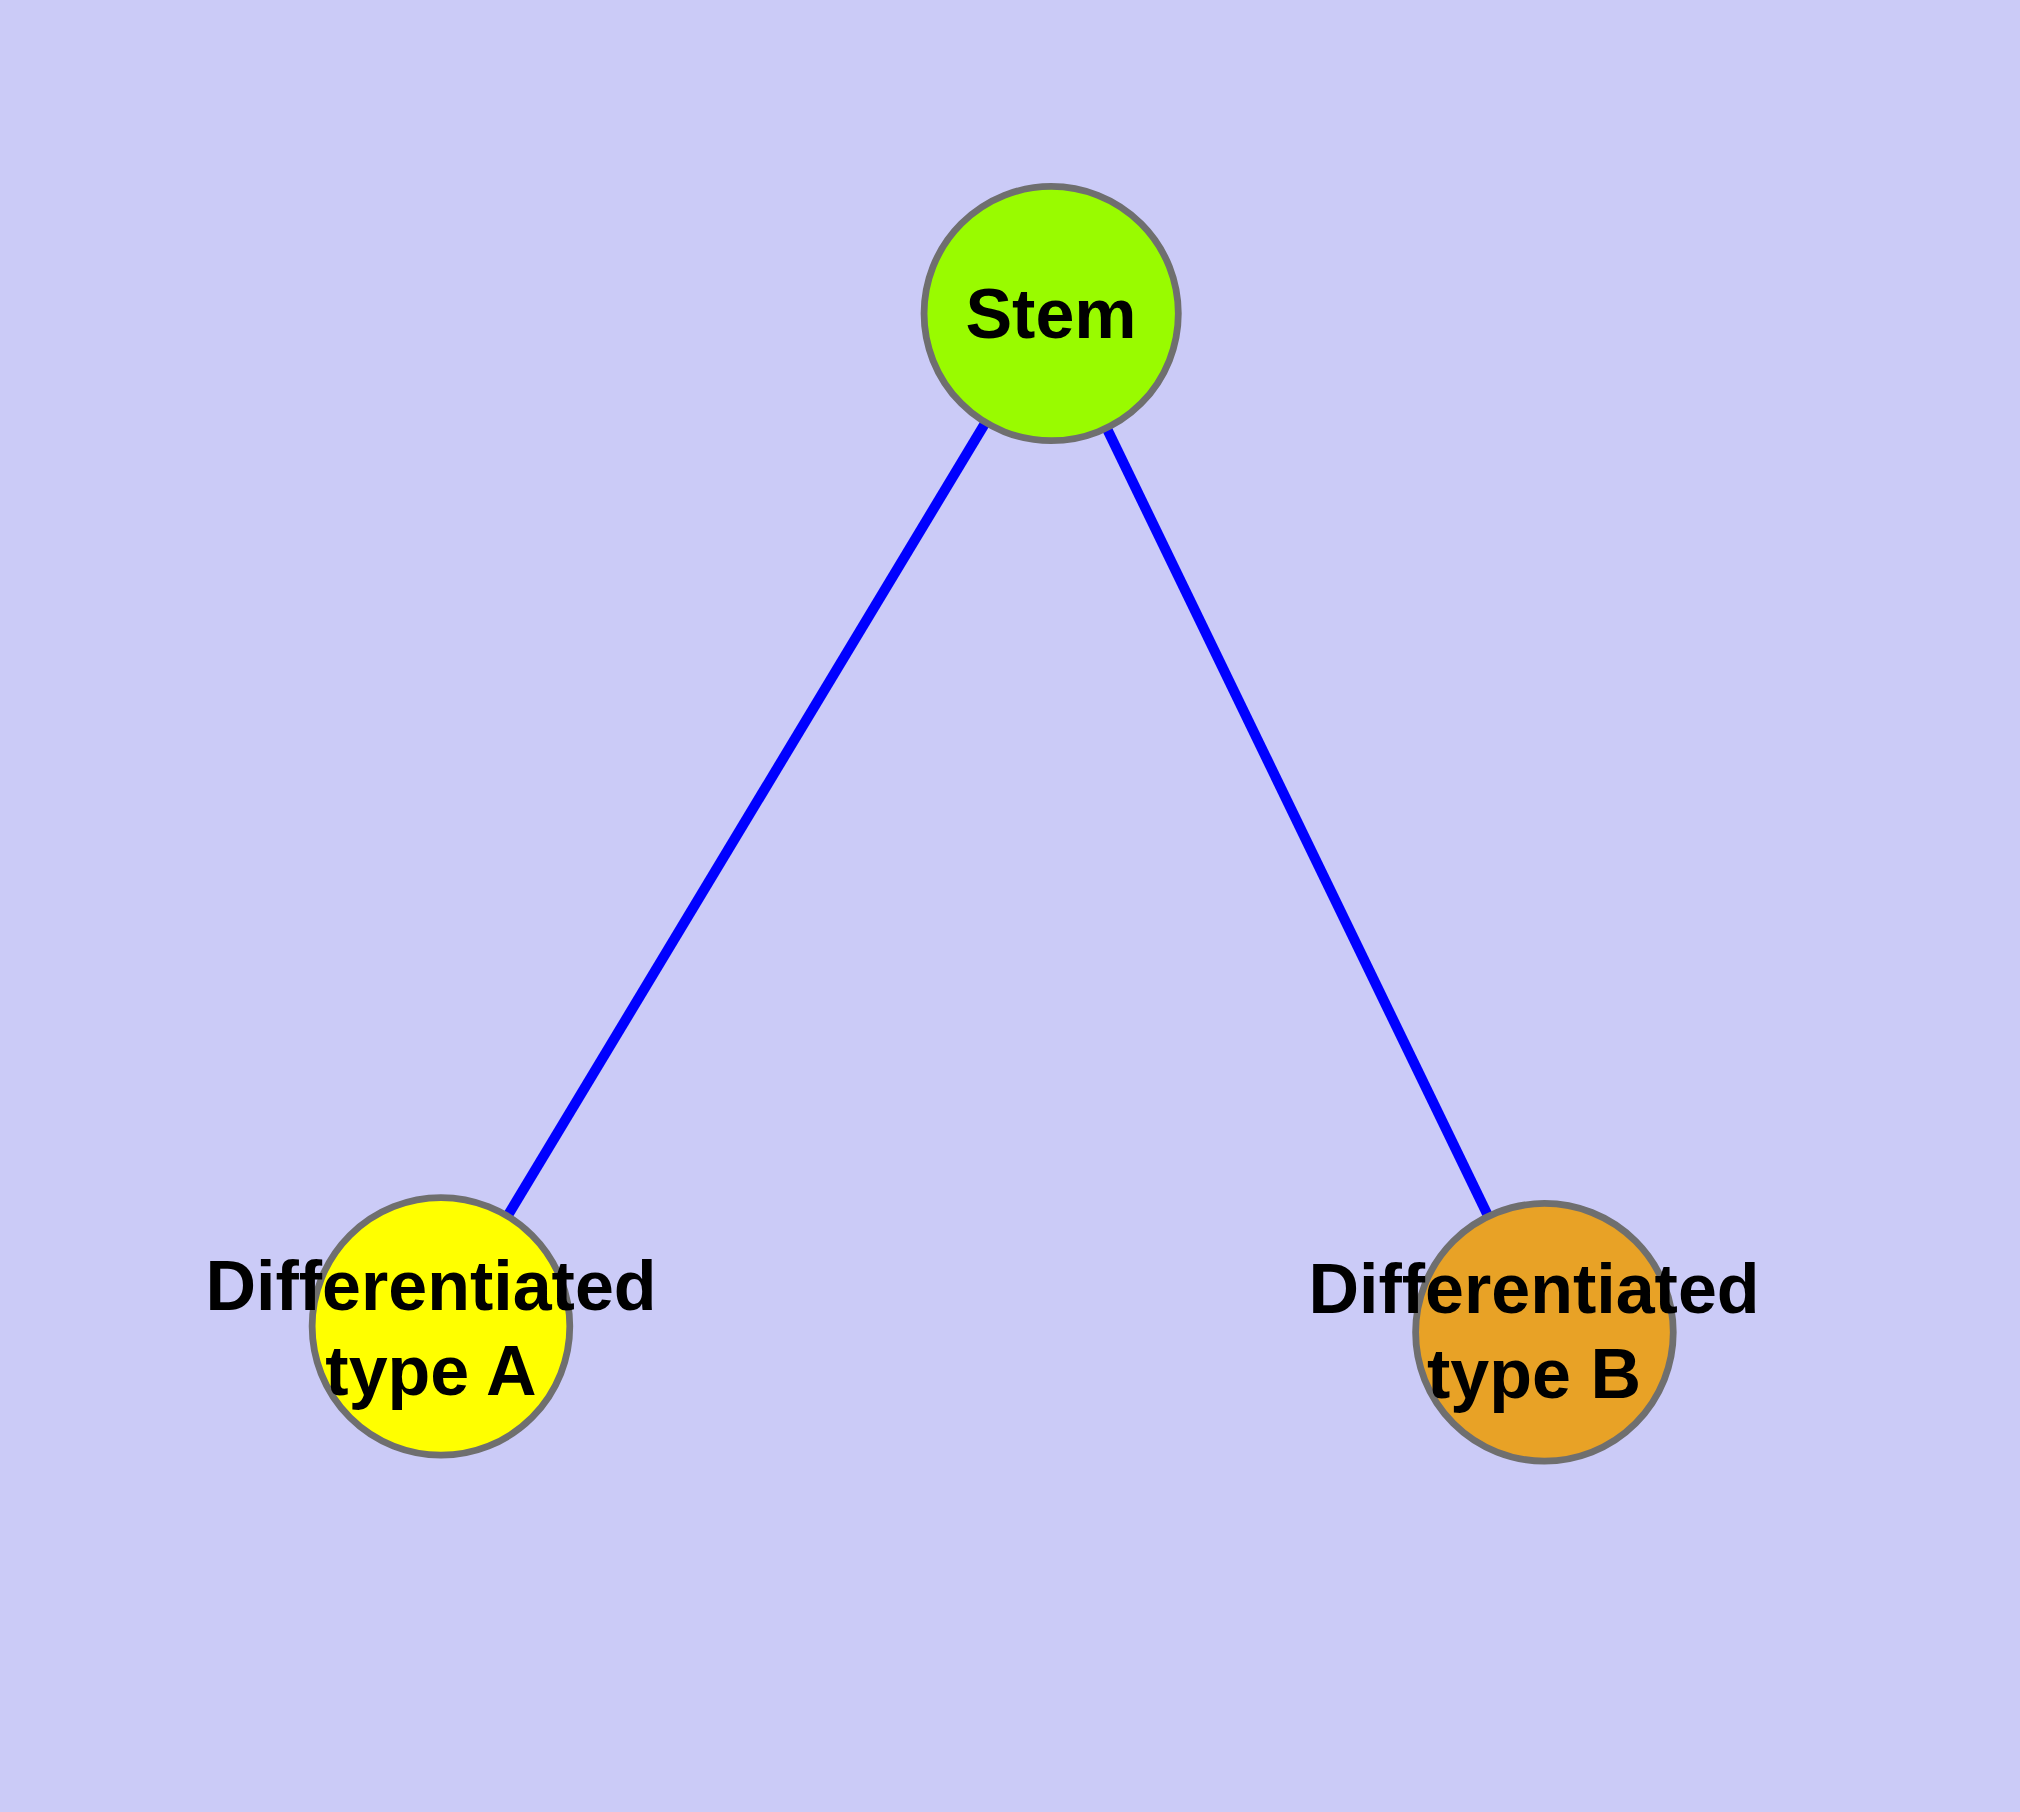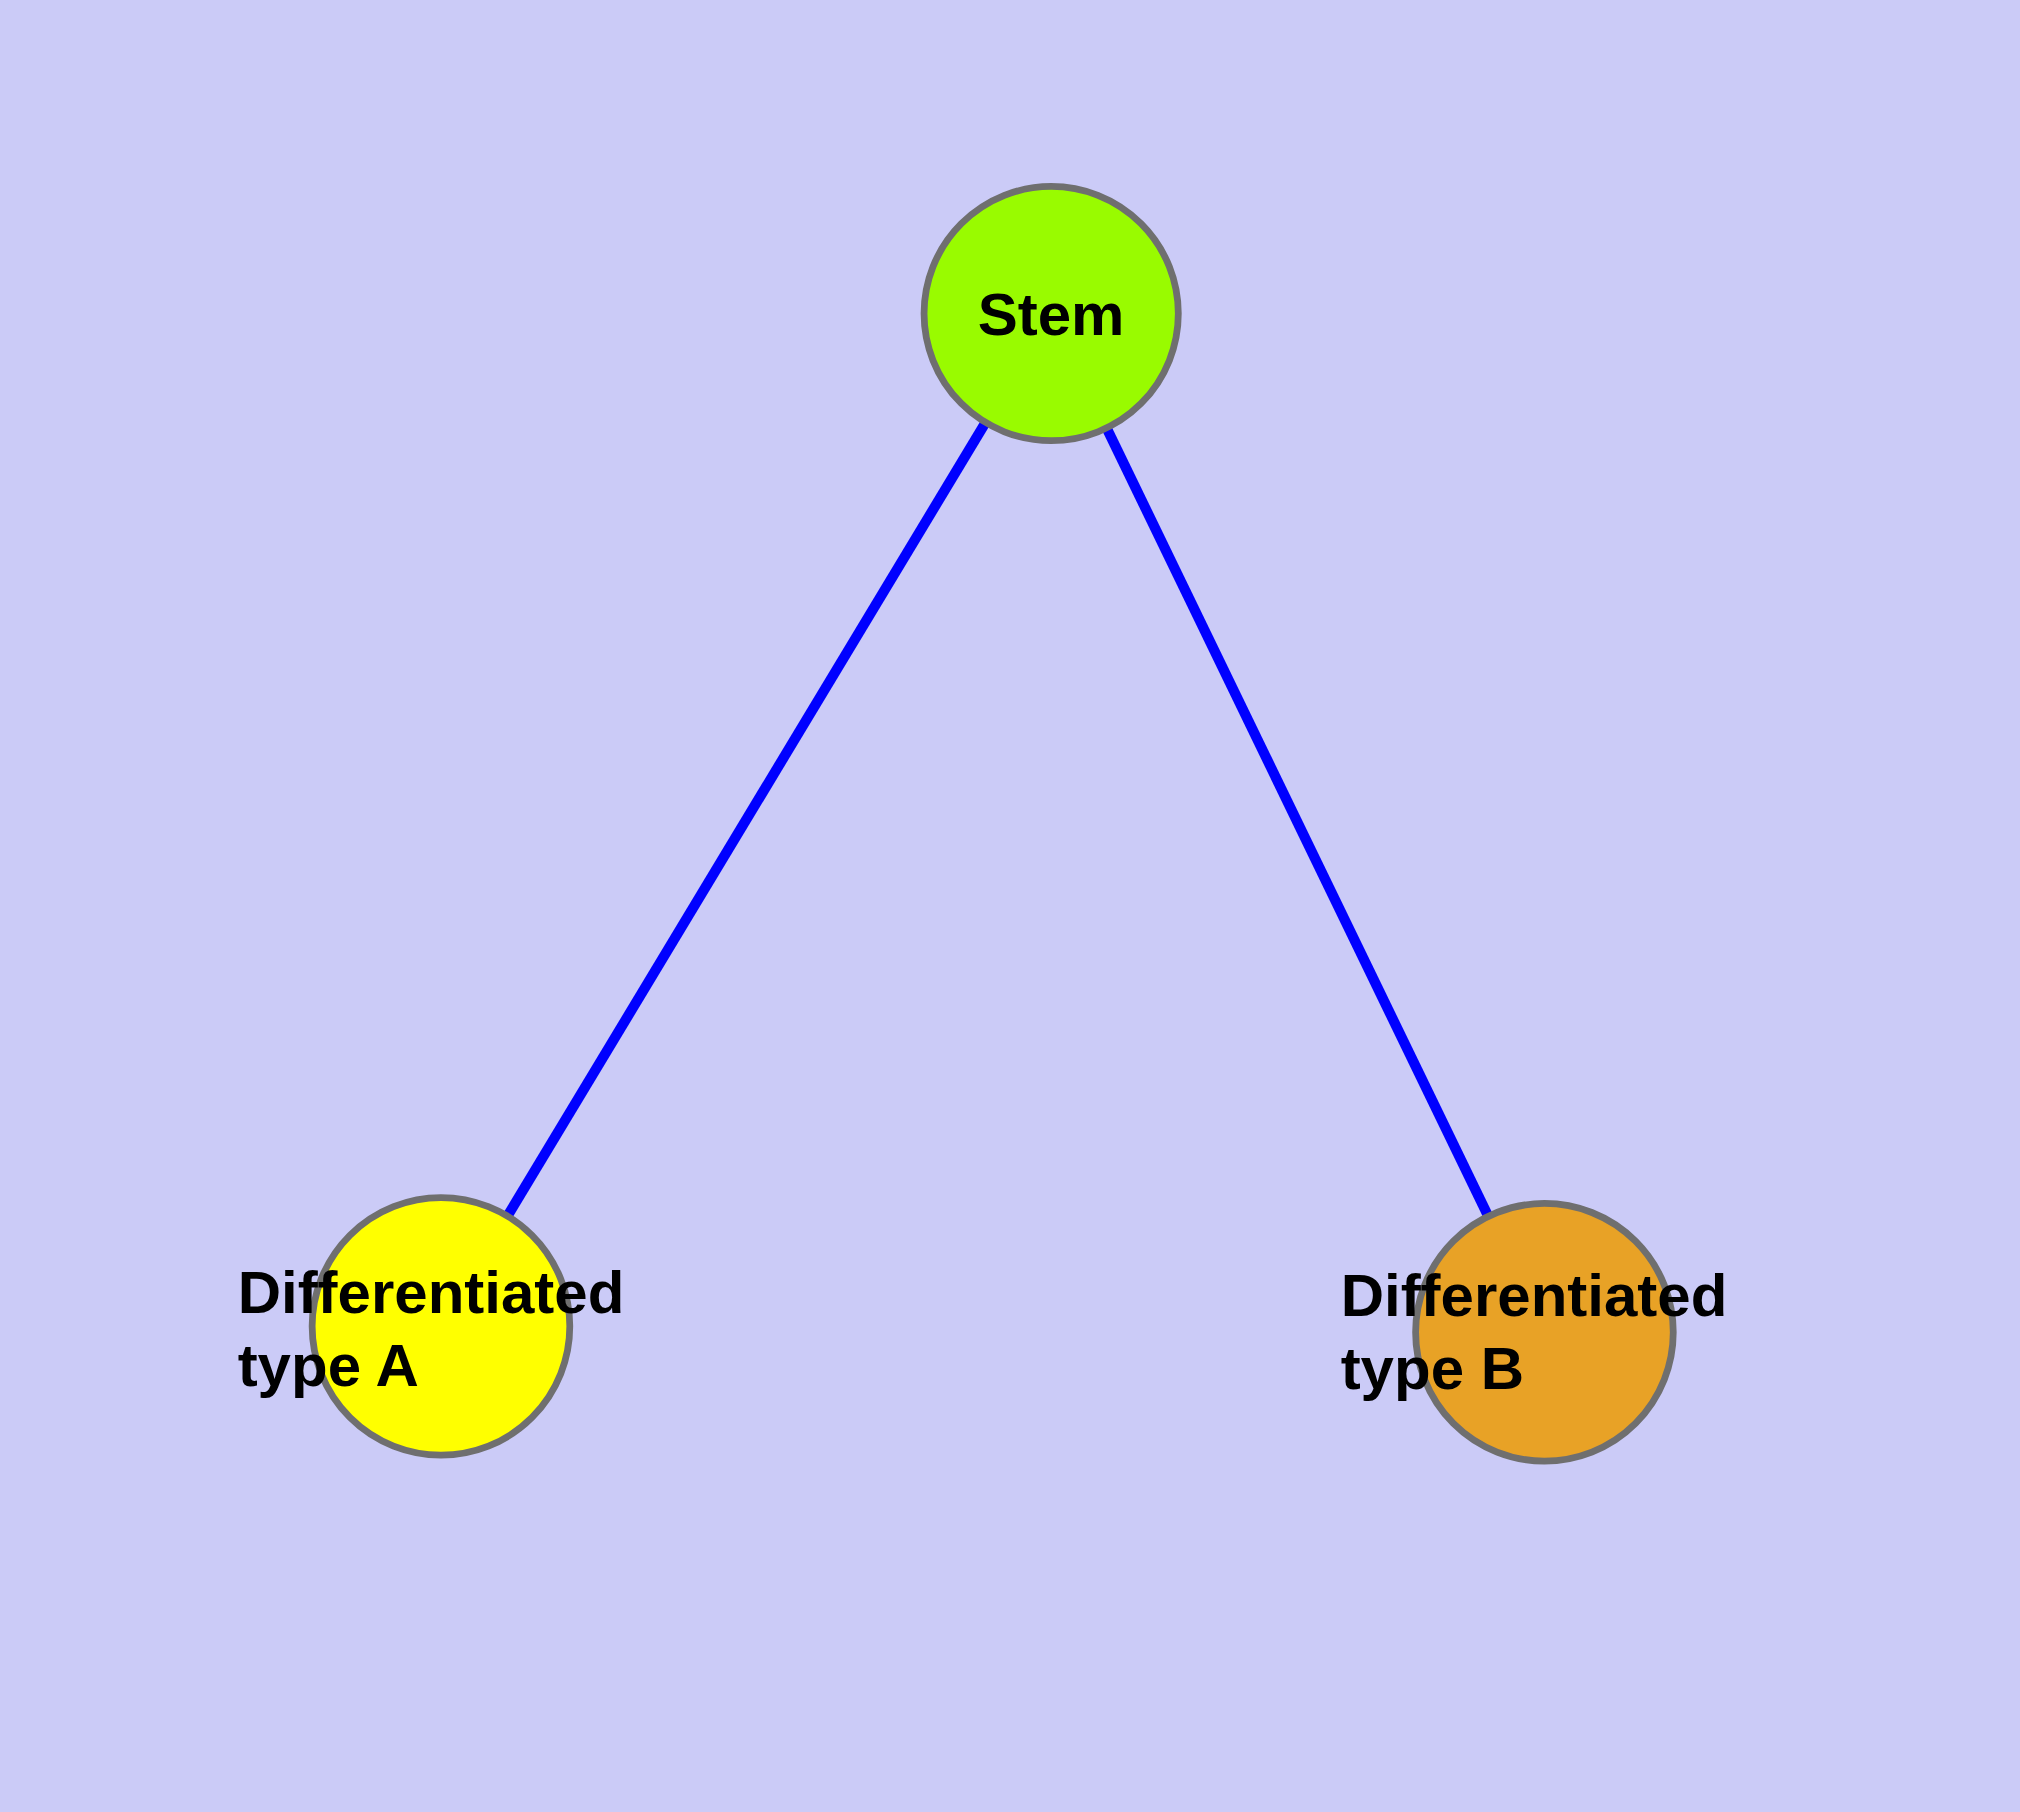--- a/index.html
+++ b/index.html
@@ -33,22 +33,23 @@
   }
   .node-circle {
     stroke: #6F6F6F;
     stroke-width: 8px;
   }
   .node-label {
     position: absolute;
     transform: translate(-50%, -50%);
     color: #000000;
     font-weight: bold;
-    font-size: 60px;
+    font-size: 70px;
     line-height: 1.22;
+    text-align: center;
     white-space: pre-line;
     pointer-events: none;
   }
   .label-stem   { left: 1051px; top: 315px; }
   .label-type-a { left: 431px;  top: 1329px; }
   .label-type-b { left: 1534px; top: 1332px; }
 </style>
 </head>
 <body>
 

